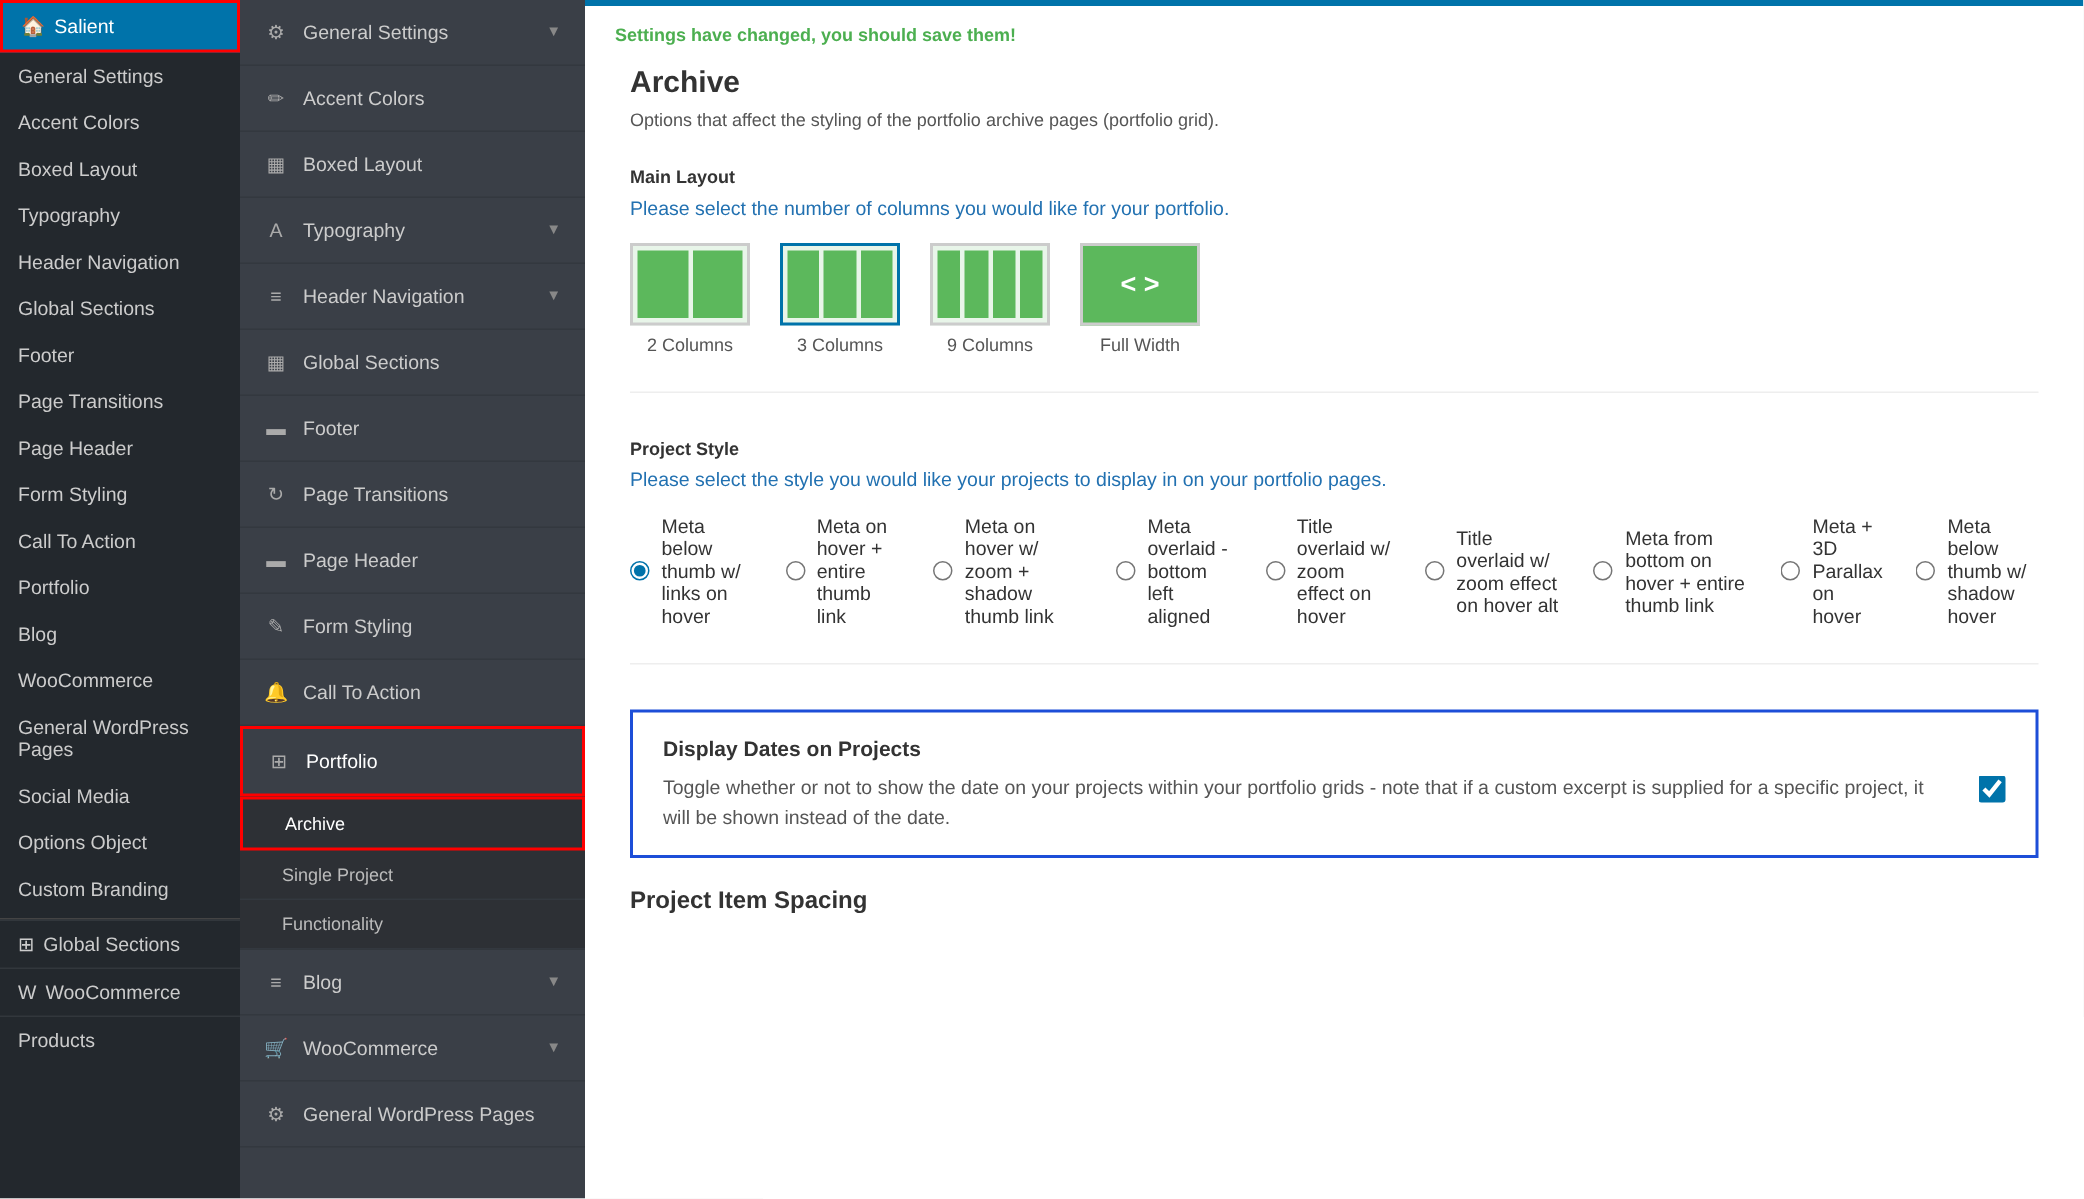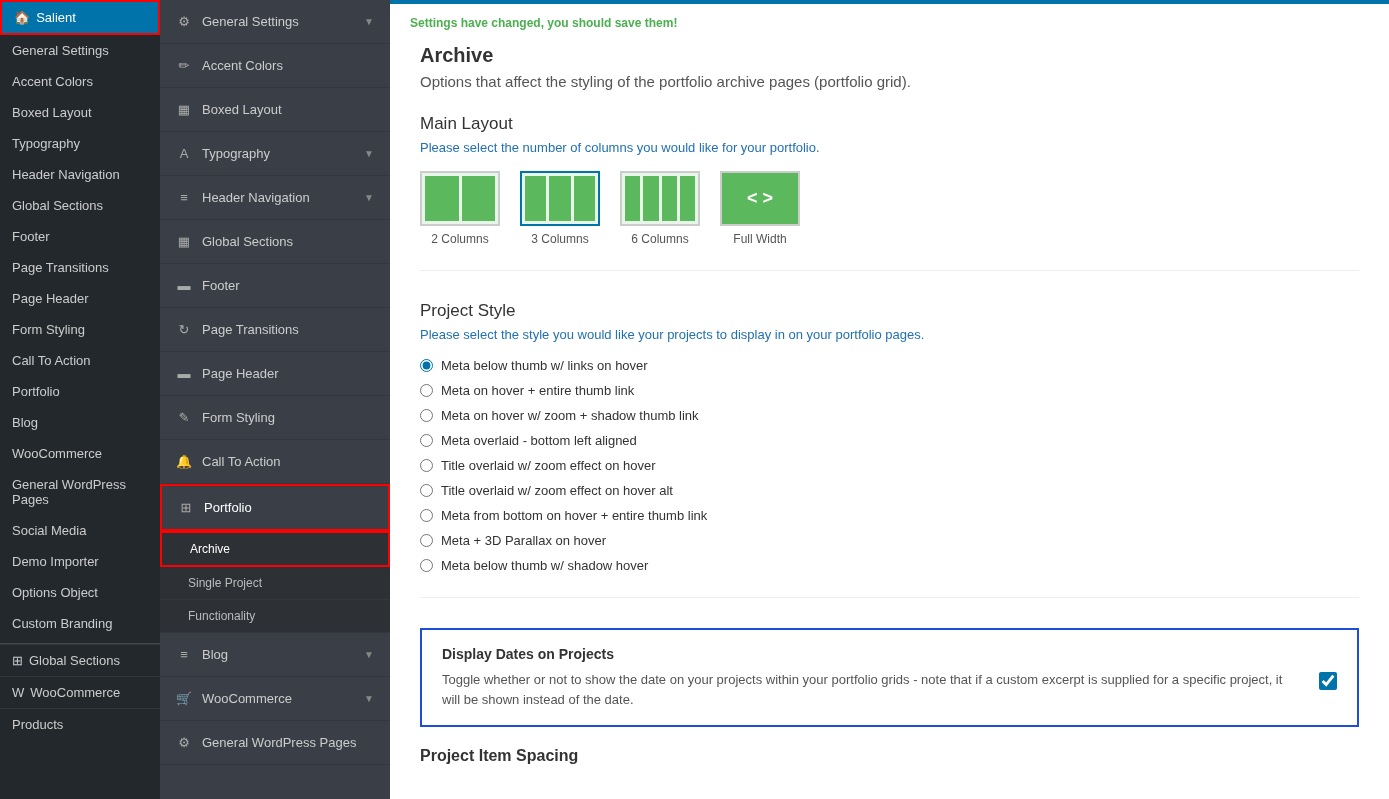--- a/index.html
+++ b/index.html
@@ -108,31 +108,31 @@
       padding: 10px 30px 30px 30px;
     }
     .main-content h2 {
       font-size: 20px;
       font-weight: 600;
       color: #333;
       margin-bottom: 6px;
     }
     .main-content .section-desc {
       color: #555;
-      font-size: 15px;
+      font-size: 12px;
       margin-bottom: 24px;
     }
     .section-block {
       margin-bottom: 30px;
       padding-bottom: 24px;
       border-bottom: 1px solid #eee;
     }
     .section-block h3 {
-      font-size: 17px;
-      font-weight: 400;
+      font-size: 12px;
+      font-weight: 700;
       color: #333;
       margin-bottom: 6px;
     }
     .section-block .desc {
       color: #2271b1;
       font-size: 13px;
       margin-bottom: 16px;
     }
     .layout-options {
       display: flex;
@@ -175,22 +175,22 @@
       font-size: 18px;
       font-weight: bold;
     }
     .layout-label {
       font-size: 12px;
       color: #555;
     }
 
     .radio-options {
       display: flex;
-      flex-direction: column;
-      gap: 10px;
+      flex-direction: row;
+      gap: 22px;
     }
     .radio-option {
       display: flex;
       align-items: center;
       gap: 8px;
       font-size: 13px;
       color: #333;
       cursor: pointer;
     }
     .radio-option input[type="radio"] {
@@ -288,23 +288,20 @@
   <div class="nav-item">
       <span>WooCommerce</span>
     </div>
   <div class="nav-item">
       <span>General WordPress Pages</span>
     </div>
   <div class="nav-item">
       <span>Social Media</span>
     </div>
   <div class="nav-item">
-      <span>Demo Importer</span>
-    </div>
-  <div class="nav-item">
       <span>Options Object</span>
     </div>
   <div class="nav-item">
       <span>Custom Branding</span>
     </div>
 
   <div style="border-top:1px solid #444; margin-top:4px;">
     <div class="woo-item">
       <span>⊞</span>
       <span>Global Sections</span>
@@ -435,21 +432,21 @@
           <span class="layout-label">3 Columns</span>
         </div>
 
         <div class="layout-option">
           <div class="layout-thumb">
             <div class="layout-col"></div>
             <div class="layout-col"></div>
             <div class="layout-col"></div>
             <div class="layout-col"></div>
           </div>
-          <span class="layout-label">6 Columns</span>
+          <span class="layout-label">9 Columns</span>
         </div>
 
         <div class="layout-option">
           <div class="layout-thumb-arrow">
             <span>&lt; &gt;</span>
           </div>
           <span class="layout-label">Full Width</span>
         </div>
       </div>
     </div>

